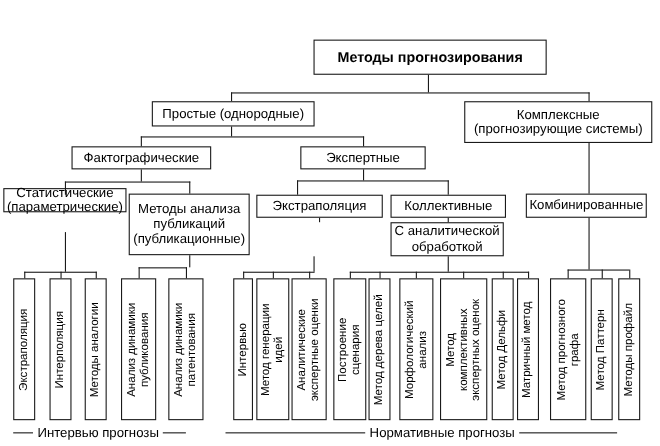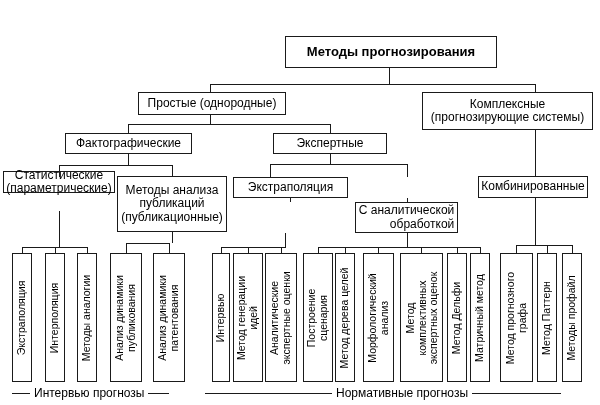--- a/index.html
+++ b/index.html
@@ -42,21 +42,22 @@
   <div class="node" style="left:422px;top:92px;width:171px;height:38px;">Комплексные
 (прогнозирующие системы)</div>
   <div class="node" style="left:273px;top:133px;width:114px;height:21px;">Экспертные</div>
   <div class="node" style="left:65px;top:133px;width:127px;height:21px;">Фактографические</div>
   <div class="node" style="left:3px;top:171px;width:112px;height:22px;">Статистические
 (параметрические)</div>
   <div class="node" style="left:117px;top:176px;width:110px;height:56px;">Методы анализа
 публикаций
 (публикационные)</div>
   <div class="node" style="left:233px;top:177px;width:115px;height:21px;">Экстраполяция</div>
-  <div class="node" style="left:355px;top:202px;width:103px;height:31px;text-align:right;">С аналитической
+  <div class="node" style="left:355px;top:177px;width:105px;height:21px;">Коллективные</div>
+  <div class="node" style="left:355px;top:202px;width:103px;height:31px;">С аналитической
 обработкой</div>
   <div class="node" style="left:478px;top:176px;width:110px;height:22px;">Комбинированные</div>
 
   <div class="leaf" style="left:12px;width:20px;">
       <span class="rot">Экстраполяция</span>
     </div>
   <div class="leaf" style="left:45px;width:20px;">
       <span class="rot">Интерполяция</span>
     </div>
   <div class="leaf" style="left:77px;width:20px;">

